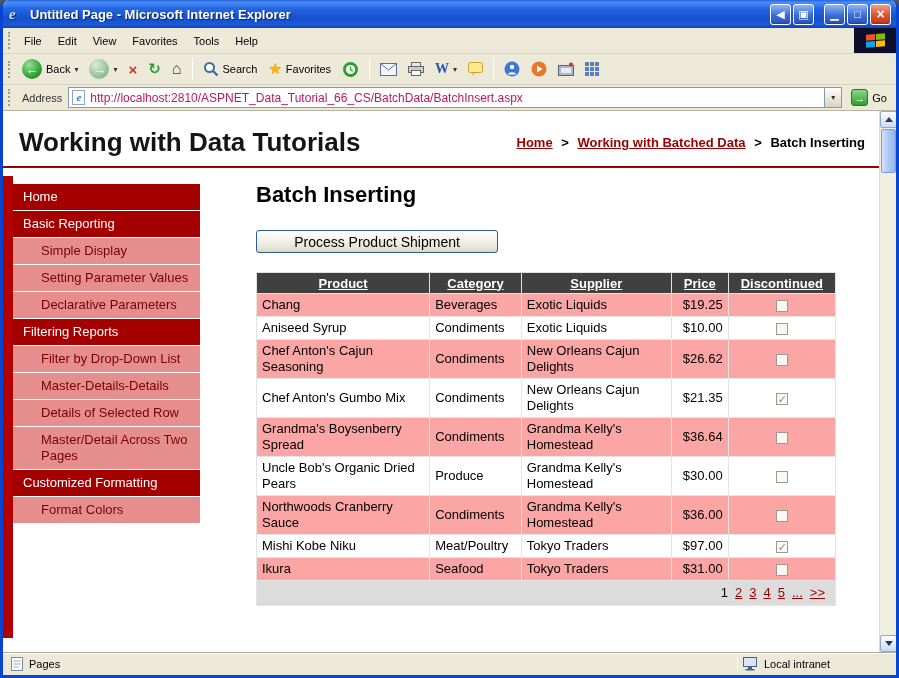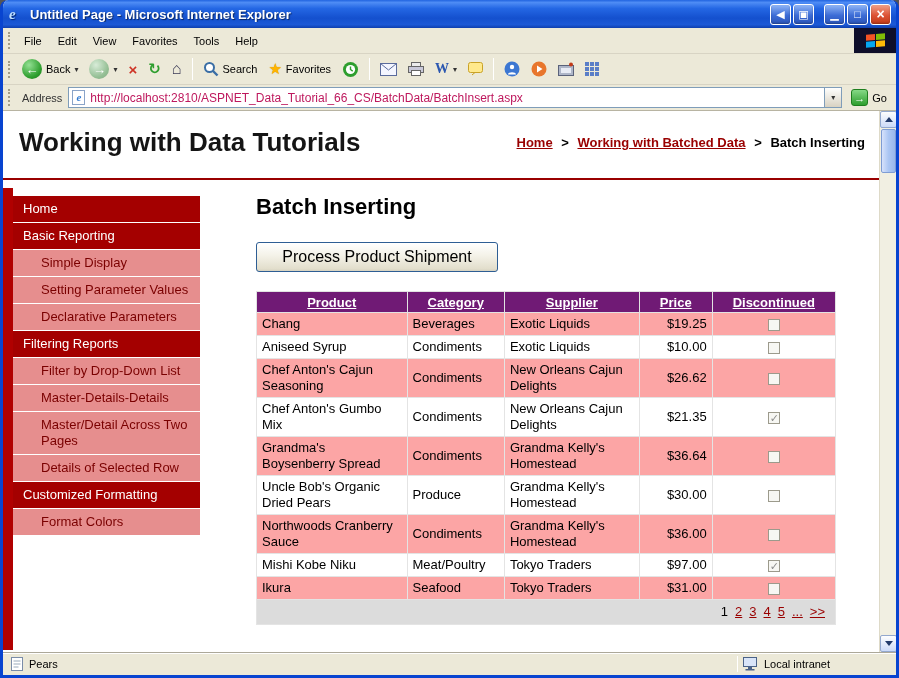--- a/index.html
+++ b/index.html
@@ -84,41 +84,41 @@
     background:linear-gradient(90deg,#D7E2FB,#ABC6F3 50%,#98B6EC); border:1px solid #7E9CD4; }
 
   
   .statusbar { flex:0 0 23px; background:#ECE9D8; border-top:1px solid #ACA899; box-shadow:inset 0 1px 0 #fff;
     display:flex; align-items:center; font-size:11px; color:#000; padding:0 4px; }
   .status-left { flex:1; display:flex; align-items:center; gap:6px; padding-left:4px; }
   .status-divider { width:1px; height:16px; background:#ACA899; border-right:1px solid #fff; margin:0 4px; }
   .status-right { width:150px; display:flex; align-items:center; gap:6px; }
 
   
-  .site-header { display:flex; justify-content:space-between; align-items:center; padding:16px 14px 20px 16px; }
+  .site-header { display:flex; justify-content:space-between; align-items:center; padding:16px 14px 8px 16px; }
   .site-title { font-size:26px; font-weight:bold; color:#151515; }
   .breadcrumb { font-size:13px; font-weight:bold; color:#000; white-space:nowrap; }
   .crumb-link { color:#990000; text-decoration:underline; cursor:pointer; }
   .crumb-sep { margin:0 5px; }
   .site-rule { height:2px; background:#990000; }
   .page-body { position:relative; display:flex; align-items:flex-start; padding-top:10px; }
   .left-accent { position:absolute; left:0; top:8px; width:10px; height:462px; background:#B00000; }
 
   .sidebar { flex:0 0 187px; width:187px; margin:6px 0 0 10px; font-size:13px; }
   .nav-section { background:#A40000; color:#fff; padding:5px 8px 5px 10px; margin-bottom:1px; line-height:16px; cursor:pointer; }
   .nav-sub { background:#E68E8E; color:#7A0000; padding:5px 10px 5px 28px; margin-bottom:1px; line-height:16px; cursor:pointer; }
 
   .main { margin-left:56px; width:580px; }
   .page-heading { font-size:22px; font-weight:bold; color:#000; margin:4px 0 22px; }
-  .xp-btn { display:block; width:242px; height:30px; font-size:16px; font-family:inherit; color:#000;
+  .xp-btn { display:block; width:242px; height:23px; font-size:14px; font-family:inherit; color:#000;
     background:linear-gradient(180deg,#FFFFFF,#F4F2E8 45%,#E2DECC 92%,#D6D2C0);
     border:1px solid #2E5E94; border-radius:3px; margin-bottom:19px; cursor:pointer; }
 
   .grid { border-collapse:collapse; width:580px; font-size:13px; }
-  .grid th { background:#701a75; color:#fff; font-weight:bold; text-align:center; padding:2px 20px; border:1px solid #E2E2E2; height:21px; }
+  .grid th { background:#404040; color:#fff; font-weight:bold; text-align:center; padding:2px 12px; border:1px solid #E2E2E2; height:21px; }
   .th-link { text-decoration:underline; cursor:pointer; }
   .grid td { padding:3px 5px; border:1px solid #E4E4E4; line-height:16px; color:#000; vertical-align:middle; }
   .grid tr.alt td { background:#fca5a5; }
   .c-prod { width:178px; } .c-cat { width:92px; } .c-sup { width:154px; }
   .c-price { width:56px; text-align:right; }
   .c-disc { width:100px; text-align:center; }
   .cb { display:inline-block; width:12px; height:12px; border:1px solid #9C9A8C; background:#F7F7F3; position:relative; vertical-align:middle; }
   .cb.checked::after { content:"✓"; position:absolute; left:1px; top:-3px; font-size:11px; font-weight:bold; color:#8E8E8E; }
   .pager-cell { background:#DCDCDC !important; text-align:right; padding:4px 10px !important; }
   .pager-cell span { margin-left:7px; }
@@ -295,22 +295,22 @@
 
         <div class="sidebar">
             <div class="nav-section">Home</div>
             <div class="nav-section">Basic Reporting</div>
             <div class="nav-sub">Simple Display</div>
             <div class="nav-sub">Setting Parameter Values</div>
             <div class="nav-sub">Declarative Parameters</div>
             <div class="nav-section">Filtering Reports</div>
             <div class="nav-sub">Filter by Drop-Down List</div>
             <div class="nav-sub">Master-Details-Details</div>
+            <div class="nav-sub">Details of Selected Row</div>
             <div class="nav-sub">Master/Detail Across Two Pages</div>
-            <div class="nav-sub">Details of Selected Row</div>
             <div class="nav-section">Customized Formatting</div>
             <div class="nav-sub">Format Colors</div>
           </div>
 
         <div class="main">
           <div class="page-heading">Batch Inserting</div>
           <button class="xp-btn">Process Product Shipment</button>
 
           <table class="grid">
             <thead>
@@ -410,21 +410,21 @@
   </div>
 
   <div class="statusbar">
     <span class="status-left">
       <svg width="12" height="14">
           <rect x="0.5" y="0.5" width="11" height="13" fill="#fff" stroke="#7A8CA8"></rect>
           <line x1="2.5" y1="4" x2="9.5" y2="4" stroke="#9AB"></line>
           <line x1="2.5" y1="7" x2="9.5" y2="7" stroke="#9AB"></line>
           <line x1="2.5" y1="10" x2="7.5" y2="10" stroke="#9AB"></line>
         </svg>
-      <span>Pears</span>
+      <span>Pages</span>
     </span>
     <span class="status-divider"></span>
     <span class="status-right">
       <svg width="16" height="14">
           <rect x="1.5" y="0.5" width="13" height="9" fill="#D8E4F8" stroke="#4A6288"></rect>
           <rect x="6" y="10" width="4" height="2" fill="#4A6288"></rect>
           <rect x="3.5" y="12" width="9" height="1.5" fill="#4A6288"></rect>
         </svg>
       <span>Local intranet</span>
     </span>

